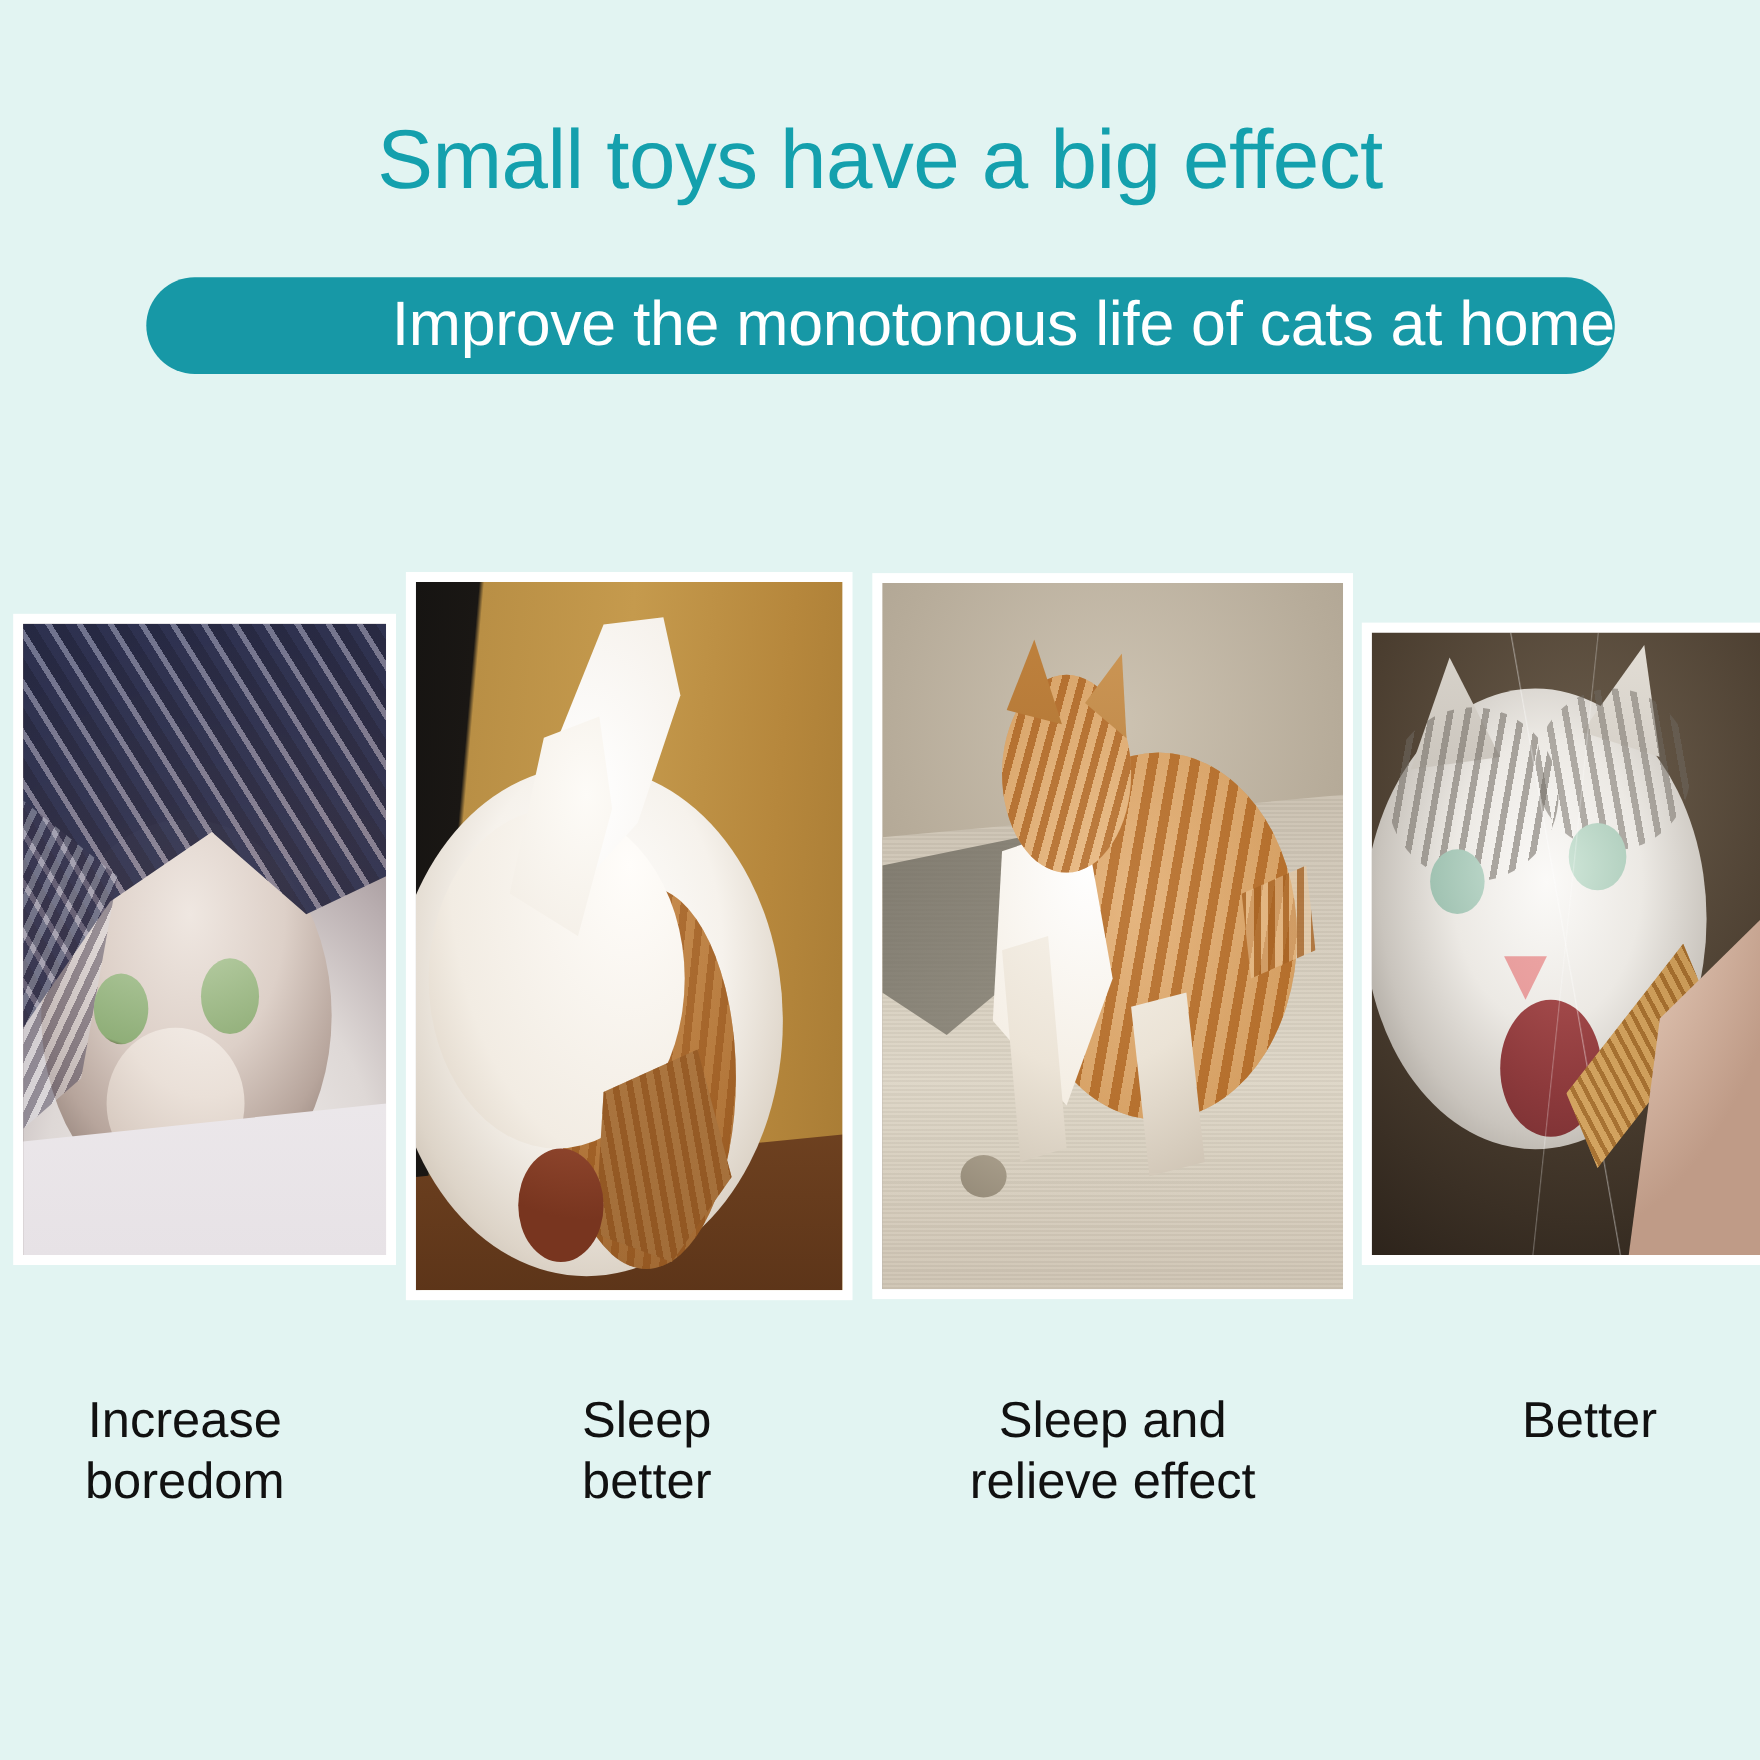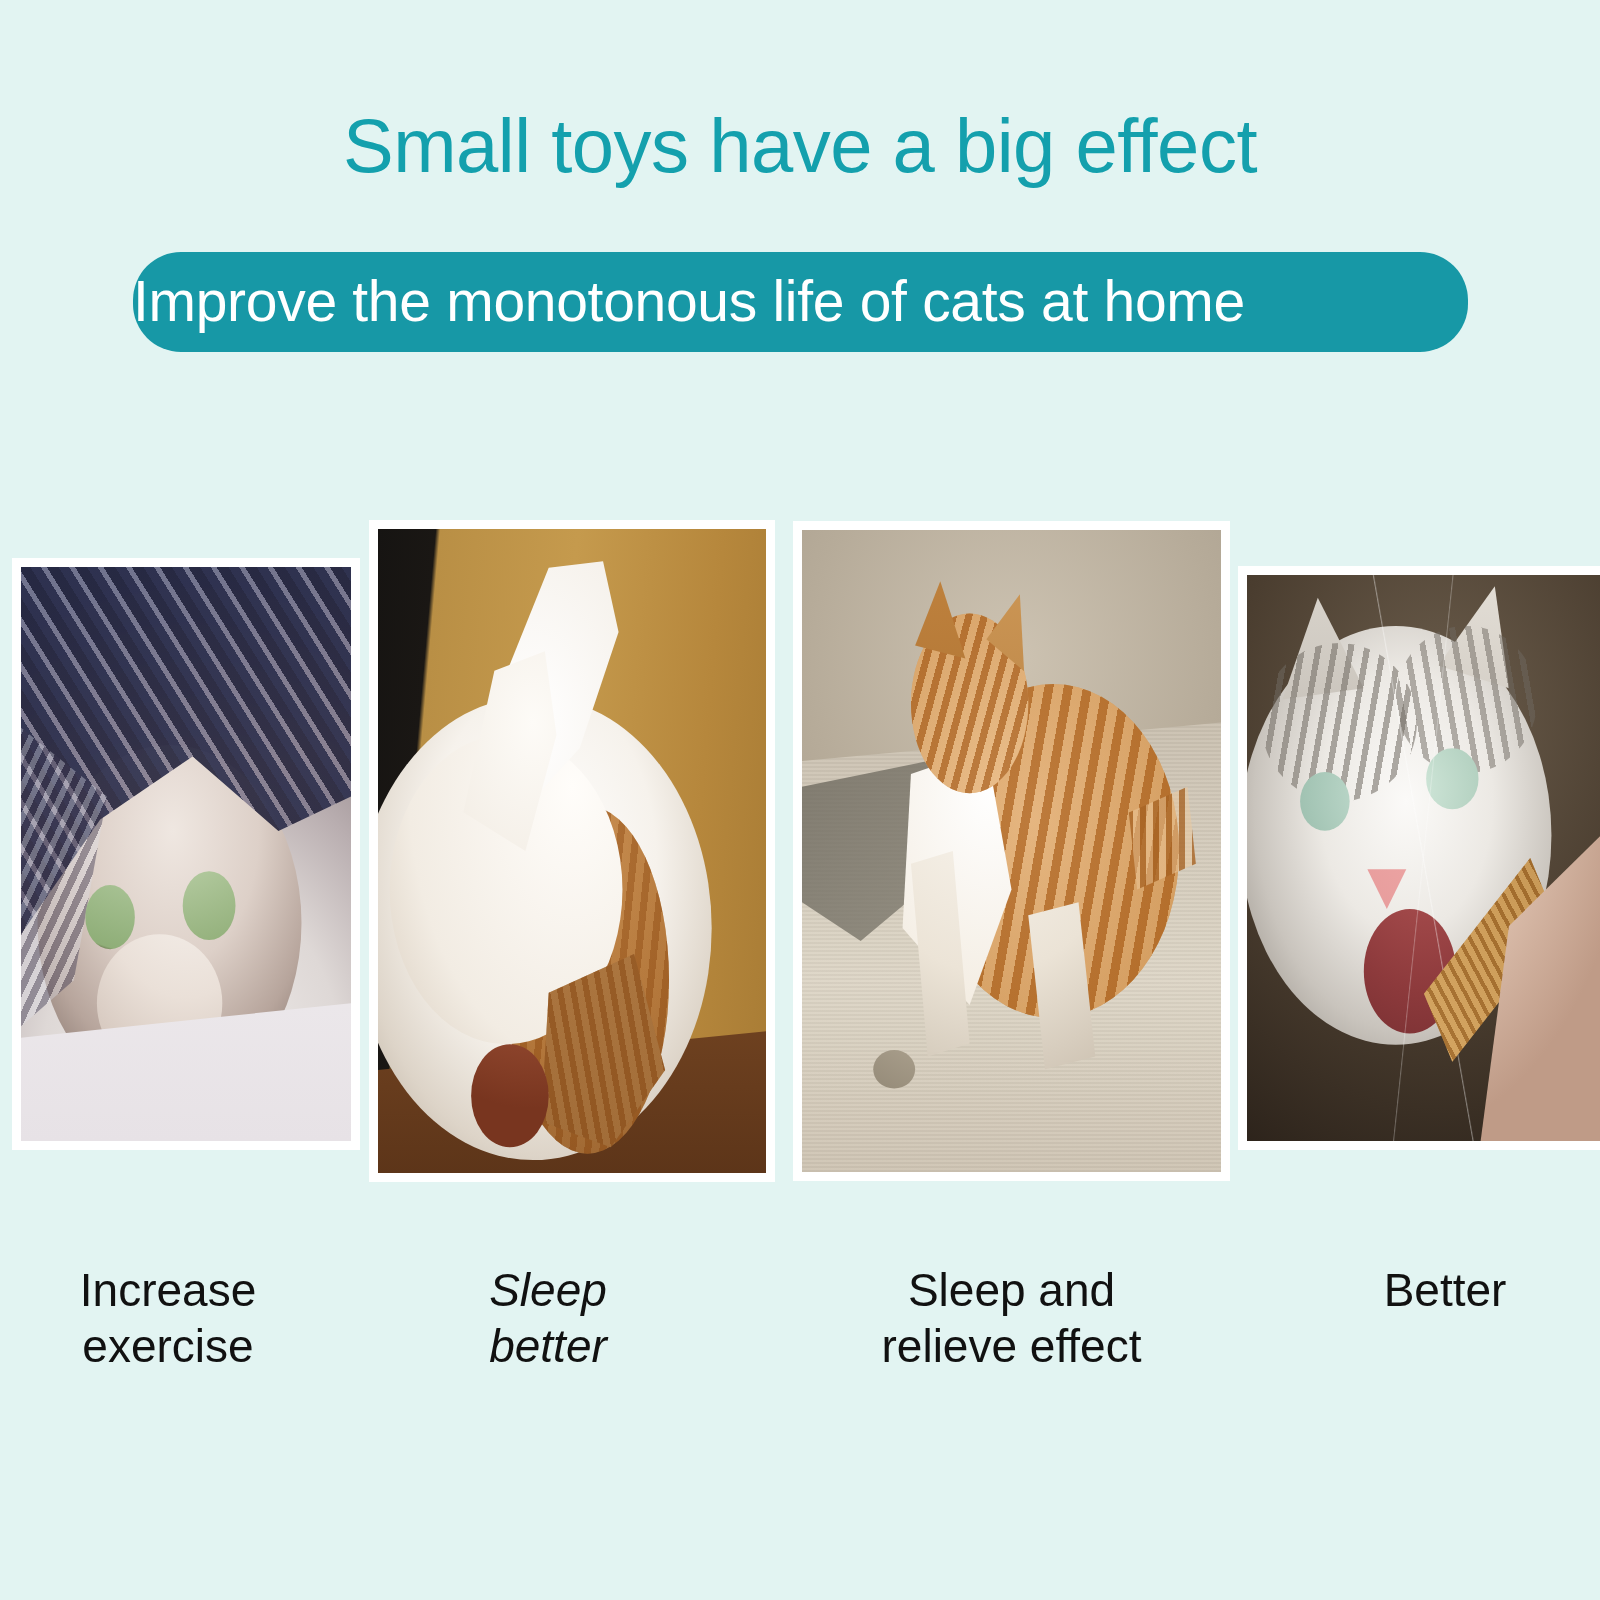--- a/index.html
+++ b/index.html
@@ -22,24 +22,24 @@
     letter-spacing:-0.5px;
     color:#14a0ad;
     font-weight:400;
     white-space:nowrap;
   }
 
   
   .subtitle-pill{
     position:absolute;
     left:133px;top:252px;
-    width:1335px;height:100px;
+    width:1335px;height:88px;
     background:#1798a6;
     border-radius:48px;
-    display:flex;align-items:center;justify-content:flex-start;
+    display:flex;align-items:center;justify-content:flex-end;
   }
   .subtitle-text{
     color:#ffffff;
     font-size:57px;
     line-height:1;
     font-weight:400;
     letter-spacing:-0.3px;
     white-space:nowrap;
     margin-top:-2px;
   }
@@ -267,21 +267,21 @@
     position:absolute;
     text-align:center;
     color:#111111;
     font-size:46px;
     line-height:1.22;
     font-weight:400;
     white-space:nowrap;
   }
   .caption .l1,.caption .l2{display:block;text-align:center;}
   #caption-1{left:0px;top:1262px;width:336px;}
-  #caption-2{left:348px;top:1262px;width:400px;font-style:italic;}
+  #caption-2{left:388px;top:1262px;width:400px;}
   #caption-3{left:793px;top:1262px;width:437px;}
   #caption-4{left:1290px;top:1262px;width:310px;}
 </style>
 </head>
 <body>
 
 <div class="stage">
 
   <div class="headline">Small toys have a big effect</div>
 
@@ -348,21 +348,21 @@
       <div class="layer p4-nose"></div>
       <div class="layer p4-mouth"></div>
       <div class="layer p4-whiskers"></div>
       <div class="layer p4-treat"></div>
       <div class="layer p4-hand"></div>
     </div>
   </div>
 
   <div class="caption" id="caption-1">
     <span class="l1">Increase</span>
-    <span class="l2">exercise</span>
+    <span class="l2">boredom</span>
   </div>
   <div class="caption" id="caption-2">
     <span class="l1">Sleep</span>
     <span class="l2">better</span>
   </div>
   <div class="caption" id="caption-3">
     <span class="l1">Sleep and</span>
     <span class="l2">relieve effect</span>
   </div>
   <div class="caption" id="caption-4">

